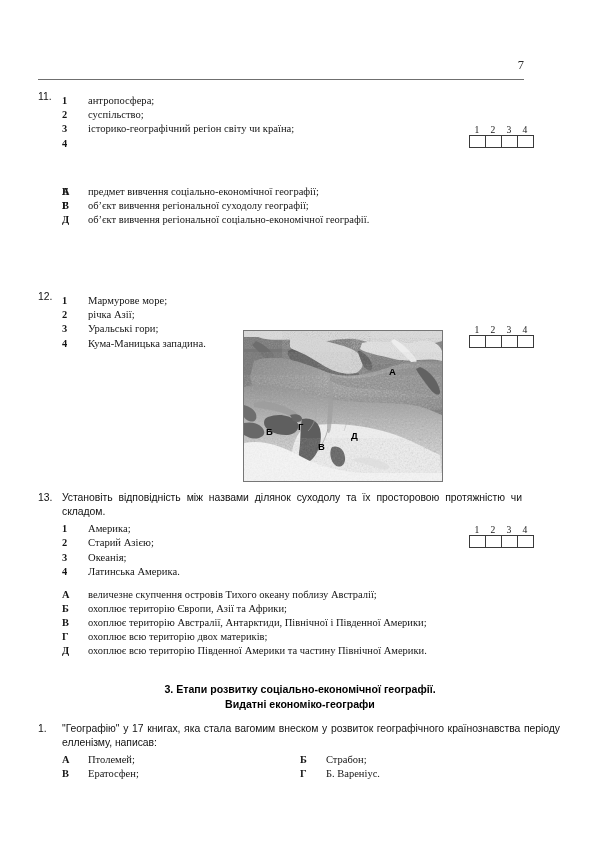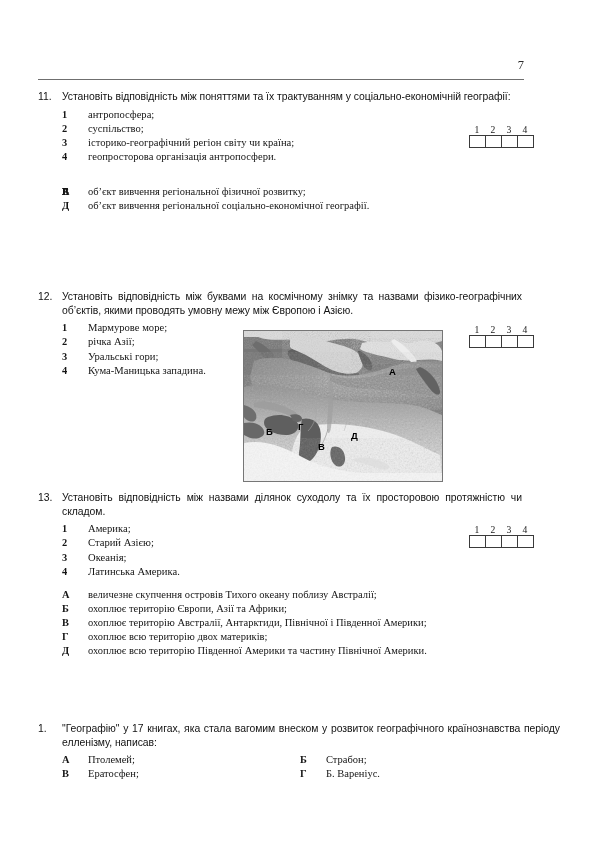--- a/index.html
+++ b/index.html
@@ -214,38 +214,36 @@
 <body>
 
 <div class="page">
 
   <div class="page-number">7</div>
   <div class="header-rule"></div>
 
   <div class="question" style="top:90px;">
     <div class="q-head">
       <span class="q-num">11.</span>
-      <span>Установіть відповідність між поняттями та їх трактуванням у соціально-економічній географії:</span>
     </div>
     <ul class="stem-list" style="margin-top:4px;">
       <li>
         <span class="marker">1</span>
         <span>антропосфера;</span>
       </li>
       <li>
         <span class="marker">2</span>
         <span>суспільство;</span>
       </li>
       <li>
         <span class="marker">3</span>
         <span>історико-географічний регіон світу чи країна;</span>
       </li>
       <li>
         <span class="marker">4</span>
-        <span>геопросторова організація антропосфери.</span>
       </li>
     </ul>
   </div>
 
   <div class="answer-grid" style="left:469px; top:124px;">
     <div class="grid-head">
       <span>1</span>
       <span>2</span>
       <span>3</span>
       <span>4</span>
@@ -257,38 +255,38 @@
       <div class="grid-cell"></div>
     </div>
   </div>
 
   <ul class="opt-list" style="position:absolute; left:0; top:185px; width:600px;">
     <li>
       <span class="marker">А</span>
     </li>
     <li>
       <span class="marker">Б</span>
+      <span>предмет вивчення соціально-економічної географії;</span>
     </li>
     <li>
       <span class="marker">В</span>
     </li>
     <li>
       <span class="marker">Г</span>
-      <span>об’єкт вивчення регіональної фізичної розвитку;</span>
+      <span>об’єкт вивчення регіональної суходолу географії;</span>
     </li>
     <li>
       <span class="marker">Д</span>
       <span>об’єкт вивчення регіональної соціально-економічної географії.</span>
     </li>
   </ul>
 
   <div class="question" style="top:290px;">
     <div class="q-head">
       <span class="q-num">12.</span>
-      <span>Установіть відповідність між буквами на космічному знімку та назвами фізико-географічних об’єктів, якими проводять умовну межу між Європою і Азією.</span>
     </div>
     <ul class="stem-list" style="margin-top:4px;">
       <li>
         <span class="marker">1</span>
         <span>Мармурове море;</span>
       </li>
       <li>
         <span class="marker">2</span>
         <span>річка Азії;</span>
       </li>
@@ -470,20 +468,24 @@
     <li>
       <span class="marker">Г</span>
       <span>охоплює всю територію двох материків;</span>
     </li>
     <li>
       <span class="marker">Д</span>
       <span>охоплює всю територію Південної Америки та частину Північної Америки.</span>
     </li>
   </ul>
 
+  <div class="section-heading" style="top:682px;">
+    <div>3. Етапи розвитку соціально-економічної географії.</div>
+    <div>Видатні економіко-географи</div>
+  </div>
 
   <div class="question" style="top:722px;">
     <div class="q-head" style="padding-right:40px;">
       <span class="q-num">1.</span>
       <span>"Географію" у 17 книгах, яка стала вагомим внеском у розвиток географічного країнознавства періоду елленізму, написав:</span>
     </div>
     <ul class="opt-grid" style="height:32px; margin-top:4px;">
       <li class="c1 r1">
         <span class="marker">А</span>
         <span>Птолемей;</span>

